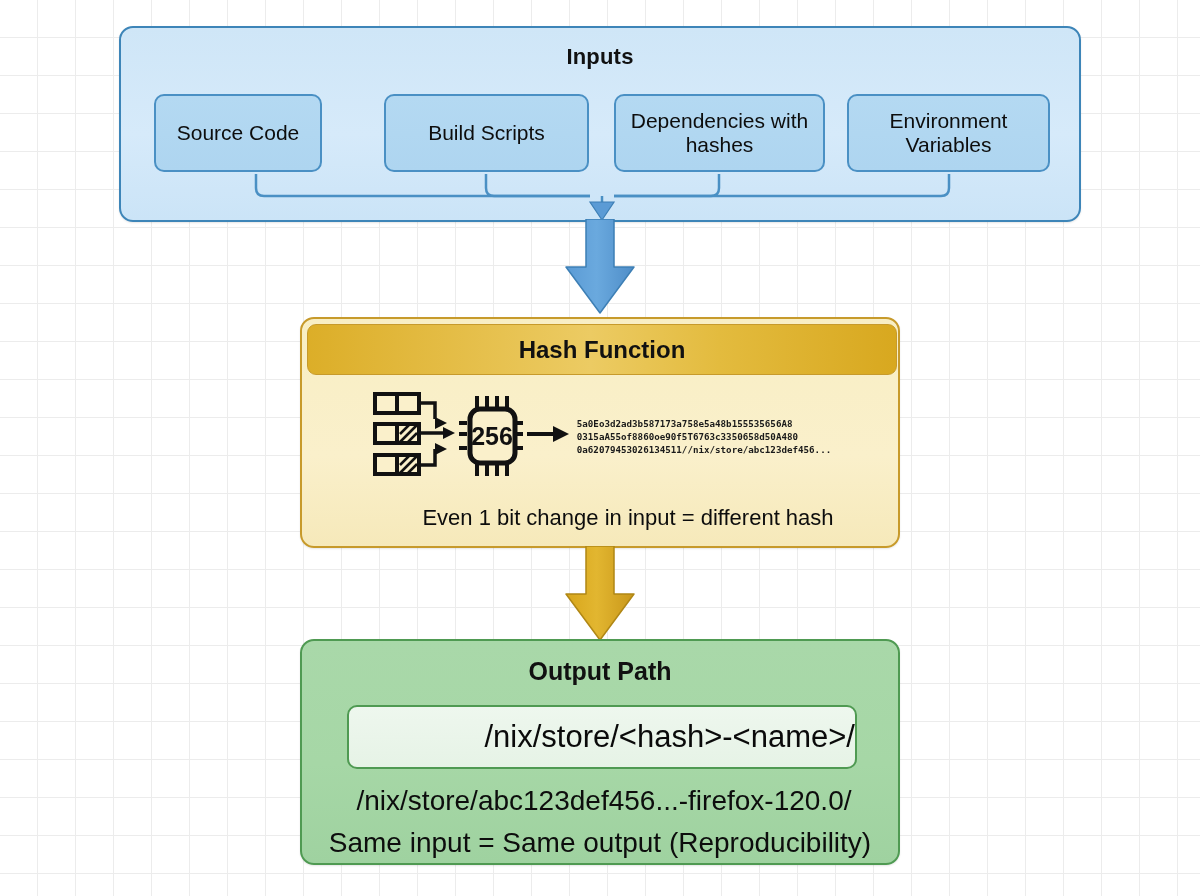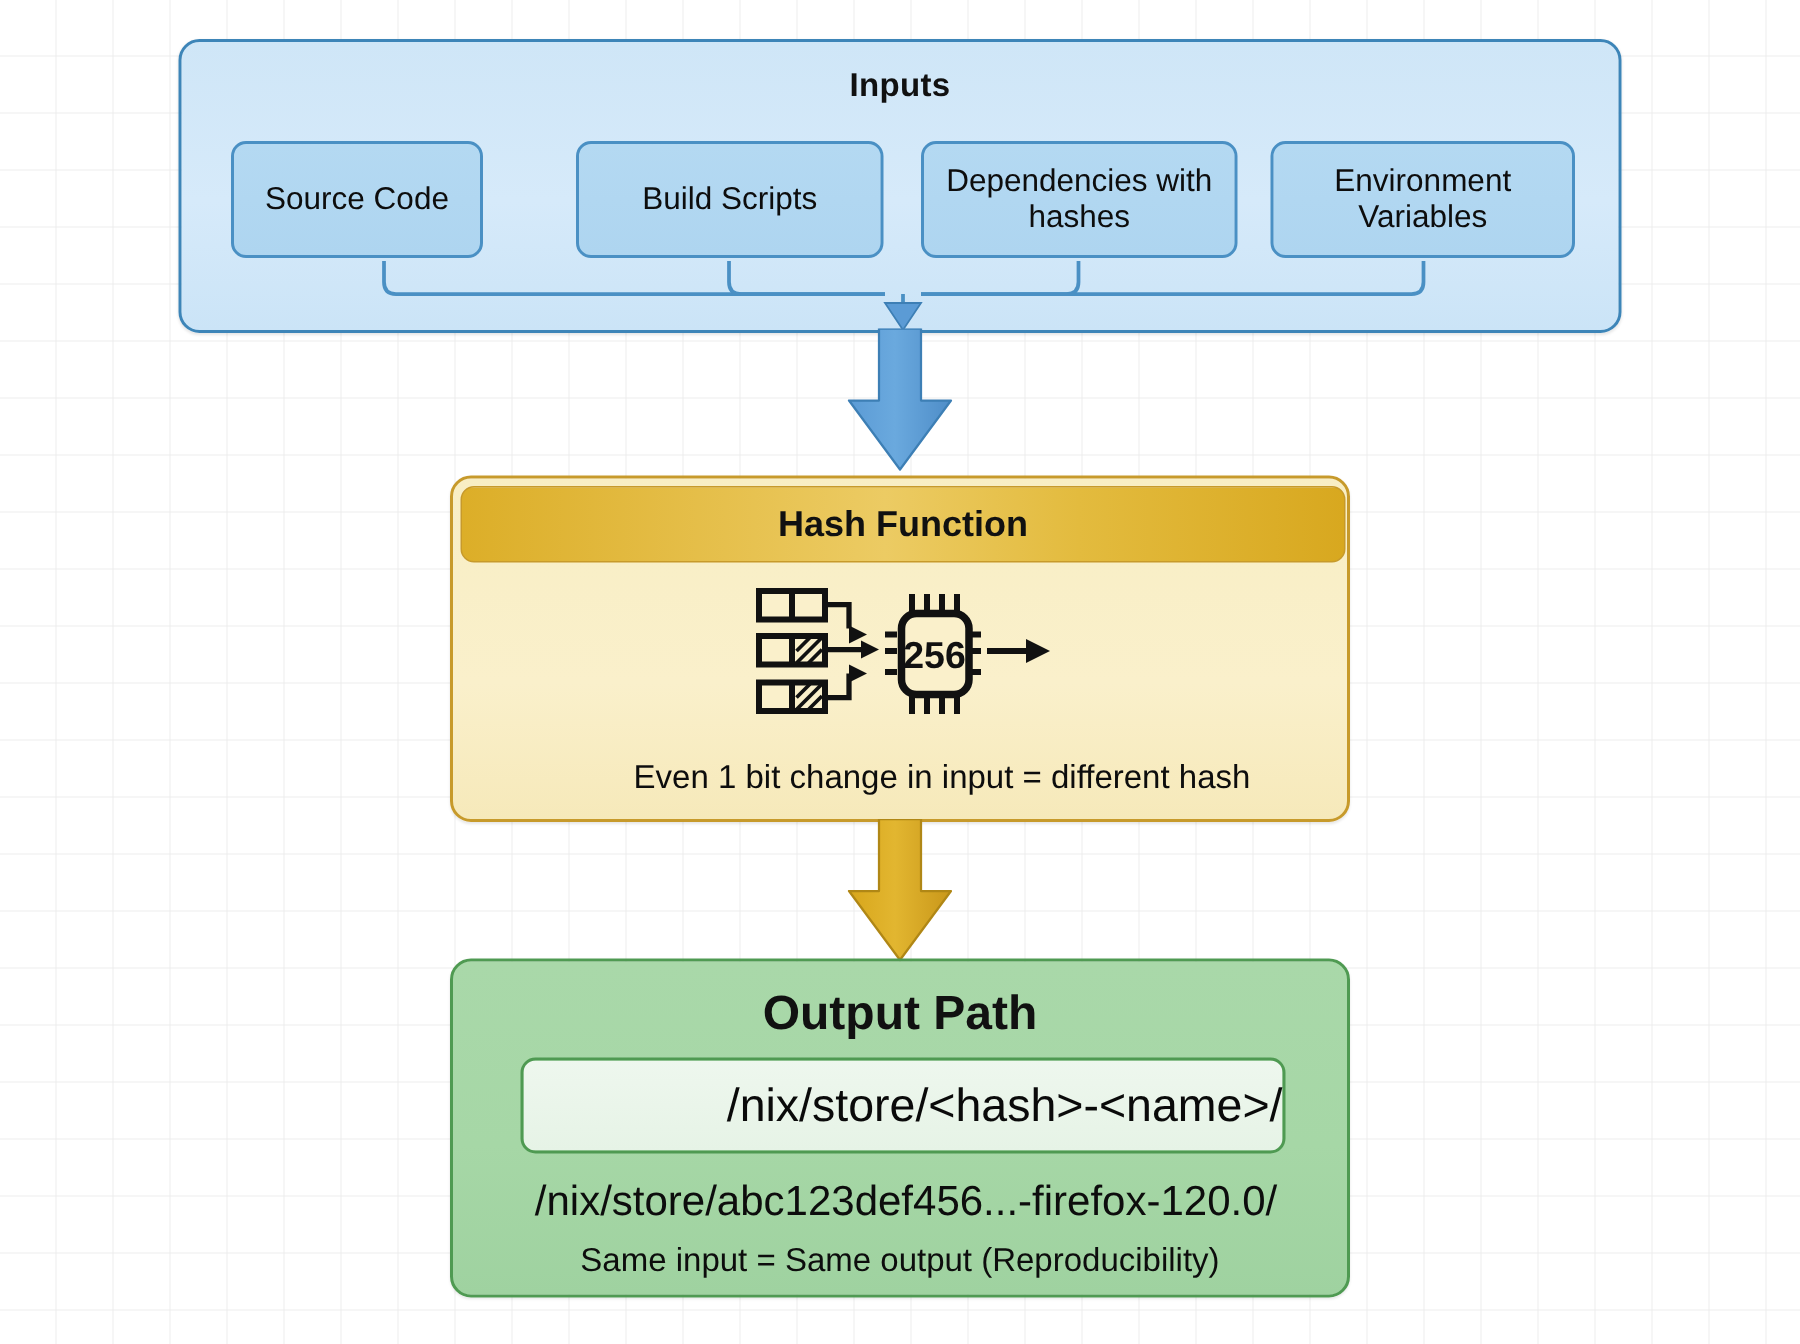--- a/index.html
+++ b/index.html
@@ -162,21 +162,21 @@
     border-radius: 14px;
     box-sizing: border-box;
     box-shadow: 0 1px 2px rgba(0,0,0,0.10);
   }
   #output-title {
     position: absolute;
     top: 16px;
     left: 0;
     width: 100%;
     text-align: center;
-    font-size: 32px;
+    font-size: 25px;
     font-weight: bold;
     color: #111111;
   }
   #path-box {
     position: absolute;
     left: 45px;
     top: 64px;
     width: 510px;
     height: 64px;
     background: linear-gradient(to bottom, #eef7ee 0%, #e6f3e6 100%);
@@ -197,21 +197,21 @@
     text-align: center;
     font-size: 28px;
     color: #0d0d0d;
   }
   #output-line-3 {
     position: absolute;
     left: 0;
     top: 186px;
     width: 100%;
     text-align: center;
-    font-size: 22px;
+    font-size: 28px;
     color: #0d0d0d;
   }
 </style>
 </head>
 <body>
 
 <div class="canvas">
 
   <div id="inputs-group">
     <div id="inputs-title">Inputs</div>
@@ -303,20 +303,25 @@
           <line x1="128" y1="78" x2="128" y2="90"></line>
           <line x1="138" y1="78" x2="138" y2="90"></line>
         </g>
         <rect x="101" y="23" width="45" height="54" rx="10" fill="#faf0cb" stroke="#111" stroke-width="5"></rect>
         <text x="123" y="59" text-anchor="middle" font-family="'Liberation Sans',sans-serif" font-size="25" font-weight="bold" fill="#111">256</text>
 
         <line x1="158" y1="48" x2="188" y2="48" stroke="#111" stroke-width="4"></line>
         <polygon points="184,40 200,48 184,56" fill="#111"></polygon>
       </svg>
 
+      <div id="hash-digest">
+        <div>5a0Eo3d2ad3b587173a758e5a48b155535656A8</div>
+        <div>0315aA55of8860oe90f5T6763c3350658d50A480</div>
+        <div>0a62079453026134511//nix/store/abc123def456...</div>
+      </div>
     </div>
 
     <div id="hash-caption">Even 1 bit change in input = different hash</div>
   </div>
 
   <svg id="yellow-arrow" viewBox="0 0 76 96">
     <defs>
       <linearGradient id="goldGrad" x1="0" y1="0" x2="1" y2="0">
         <stop offset="0%" stop-color="#d8a61b"></stop>
         <stop offset="45%" stop-color="#e2b630"></stop>

